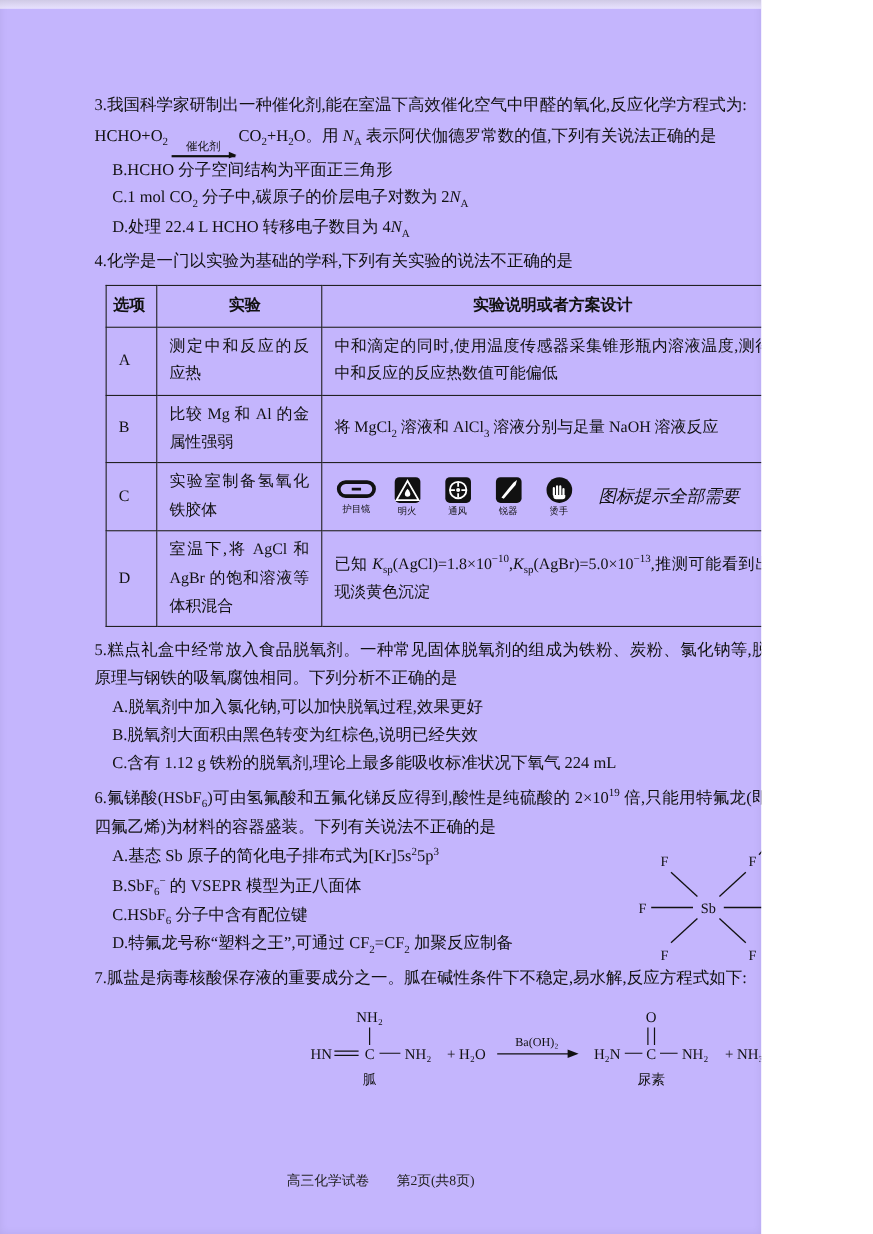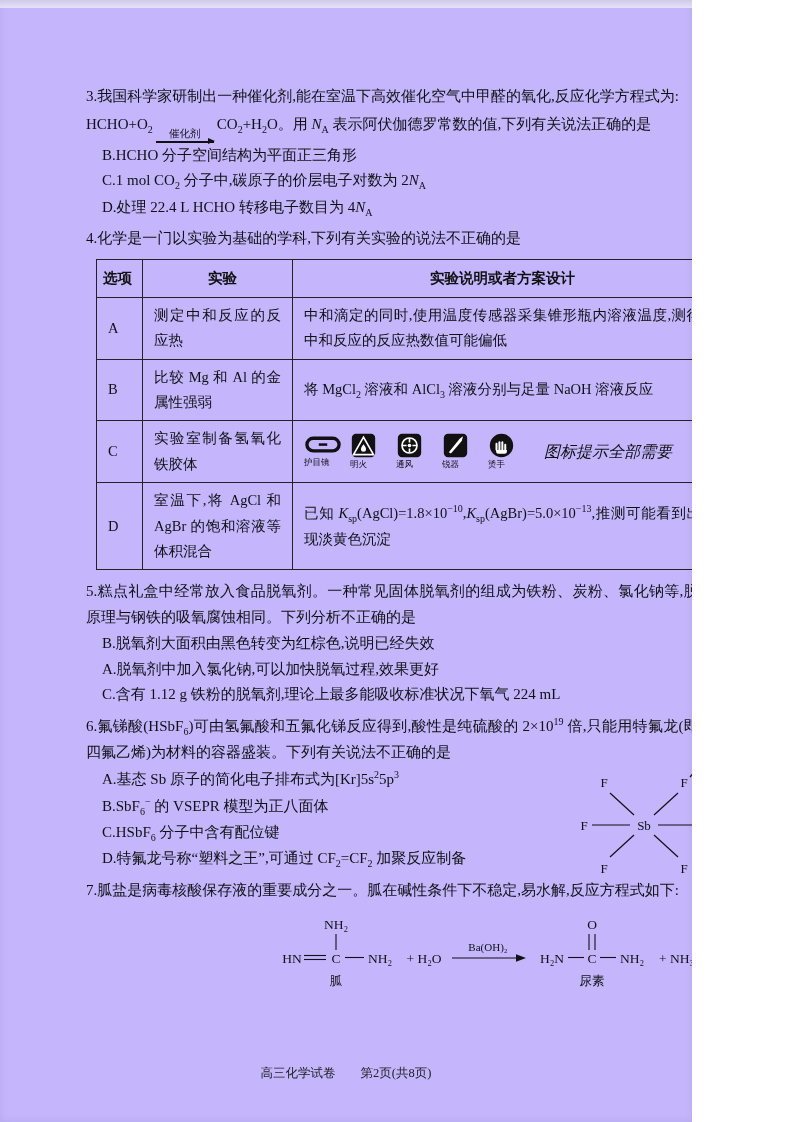--- a/index.html
+++ b/index.html
@@ -27,21 +27,21 @@
   }
 
   .qtable { border-collapse: collapse; margin: 7px 0 9px 10px; width: 617px; }
   .qtable th, .qtable td { border: 1.2px solid #222; padding: 5px 11px; font-size: 14.5px; line-height: 1.75; }
   .qtable th { font-weight: 600; text-align: center; padding: 6px 6px; }
   .qtable td { text-align: justify; vertical-align: middle; }
   td.col-opt, th.col-opt { text-align: left; width: 46px; margin-left: 48px; }
   th.col-exp { width: 150px; padding-left: 16px; }
 
   .icon-line { display: flex; align-items: center; gap: 6px; }
-  .sicon { display: inline-flex; flex-direction: column; width: 40px; }
+  .sicon { display: inline-flex; flex-direction: column; align-items: center; width: 40px; }
   .sicon svg { display: block; }
   .sicon-label { font-size: 8.5px; line-height: 1.5; white-space: nowrap; }
   .icon-note { font-size: 16px; margin-left: 10px; white-space: nowrap; font-style: italic; }
 
   .q6 { position: relative; }
   .q6-svg { position: absolute; top: 24px; right: -8px; }
   .q6-svg text, .rx-svg text { font-family: "Liberation Serif", "DejaVu Serif", serif; fill: #111; }
 
   .rx-wrap { margin: 8px 0 0 166px; }
 
@@ -140,22 +140,22 @@
             <td class="col-opt">D</td>
             <td>室温下,将 AgCl 和 AgBr 的饱和溶液等体积混合</td>
             <td>已知 <i>K</i><sub>sp</sub>(AgCl)=1.8×10<sup>−10</sup>,<i>K</i><sub>sp</sub>(AgBr)=5.0×10<sup>−13</sup>,推测可能看到出现淡黄色沉淀</td>
           </tr>
         </tbody>
       </table>
     </section>
 
     <section>
       <p class="stem">5.糕点礼盒中经常放入食品脱氧剂。一种常见固体脱氧剂的组成为铁粉、炭粉、氯化钠等,脱氧原理与钢铁的吸氧腐蚀相同。下列分析不正确的是</p>
+      <p class="option">A.脱氧剂中加入氯化钠,可以加快脱氧过程,效果更好</p>
       <p class="option">B.脱氧剂大面积由黑色转变为红棕色,说明已经失效</p>
-      <p class="option">A.脱氧剂中加入氯化钠,可以加快脱氧过程,效果更好</p>
       <p class="option">C.含有 1.12 g 铁粉的脱氧剂,理论上最多能吸收标准状况下氧气 224 mL</p>
     </section>
 
     <section class="q6">
       <p class="stem">6.氟锑酸(HSbF<sub>6</sub>)可由氢氟酸和五氟化锑反应得到,酸性是纯硫酸的 2×10<sup>19</sup> 倍,只能用特氟龙(即聚四氟乙烯)为材料的容器盛装。下列有关说法不正确的是</p>
       <p class="option">A.基态 Sb 原子的简化电子排布式为[Kr]5s<sup>2</sup>5p<sup>3</sup></p>
       <p class="option">B.SbF<sub>6</sub><sup>−</sup> 的 VSEPR 模型为正八面体</p>
       <p class="option">C.HSbF<sub>6</sub> 分子中含有配位键</p>
       <p class="option">D.特氟龙号称“塑料之王”,可通过 CF<sub>2</sub>=CF<sub>2</sub> 加聚反应制备</p>
 

